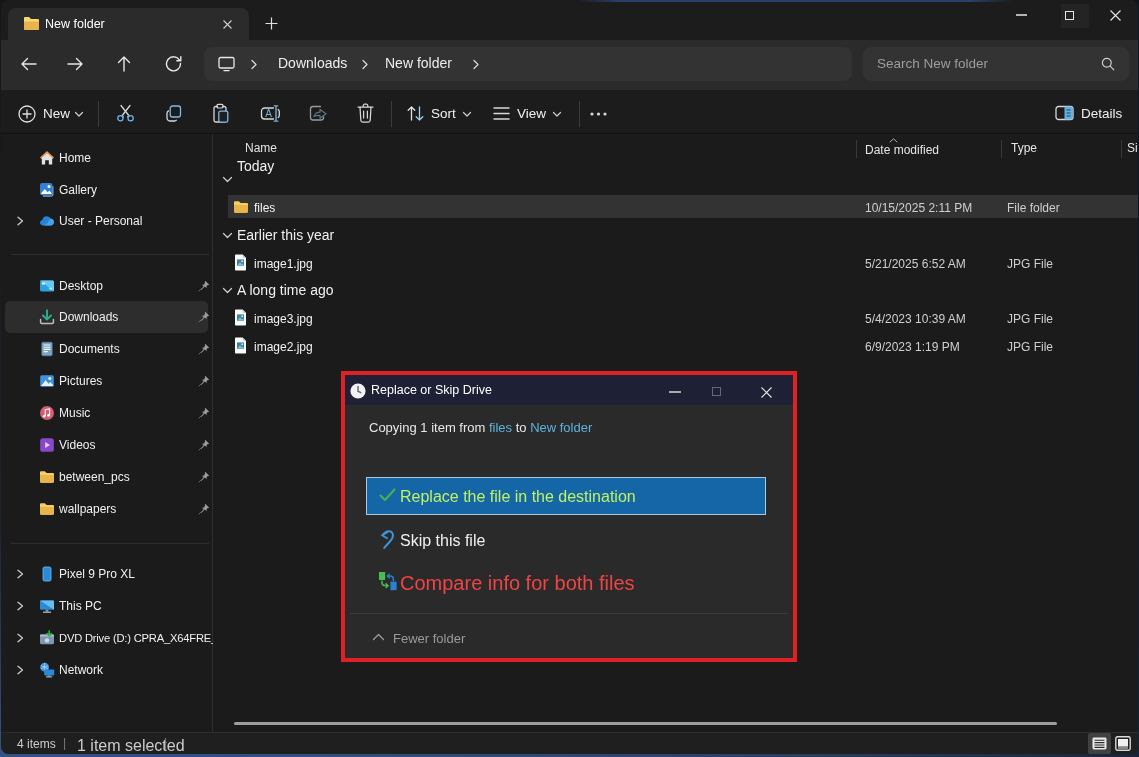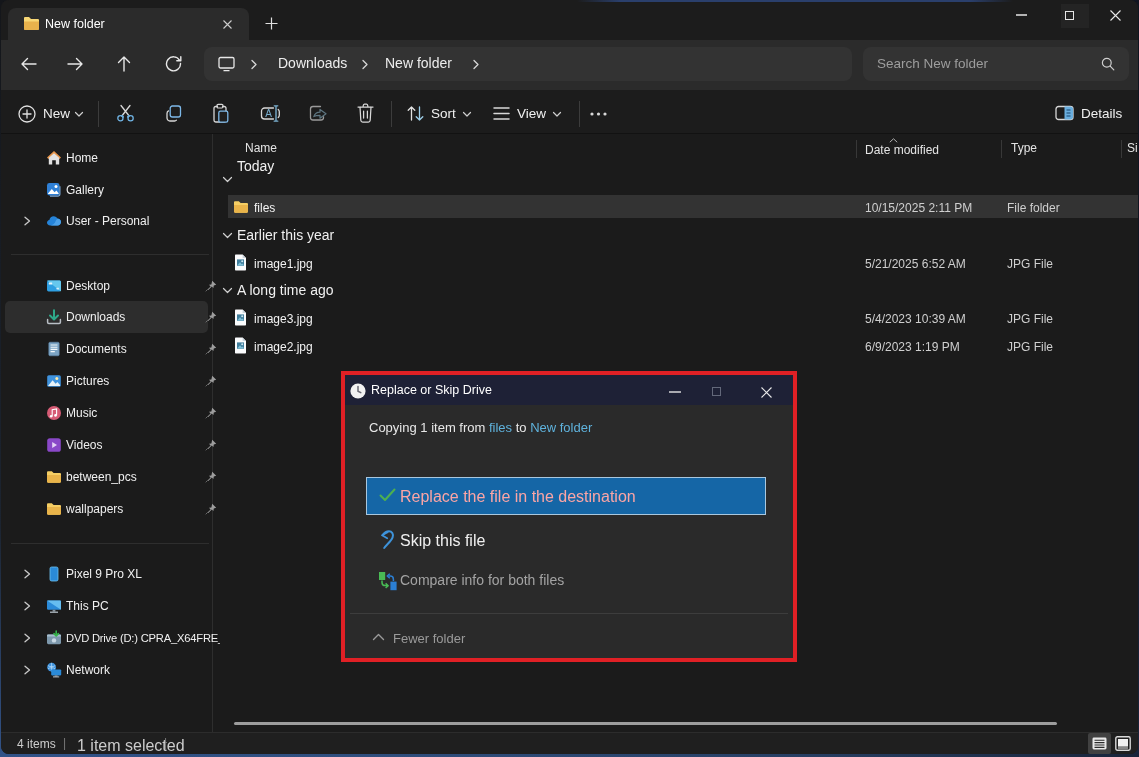--- a/index.html
+++ b/index.html
@@ -17,21 +17,21 @@
 #navrow { position:absolute; left:0; top:40px; width:100%; height:50px; background:#2b2b2b; }
 #toolbar { position:absolute; left:0; top:90px; width:100%; height:44px; background:#1c1c1c; border-bottom:1px solid #121212; }
 #sidebar { position:absolute; left:0; top:134px; width:211px; height:598px; background:#1b1b1b; }
 #sidediv { position:absolute; left:211px; top:134px; width:1px; height:598px; background:#2e2e2e; }
 #filearea { position:absolute; left:212px; top:134px; width:924px; height:598px; background:#1b1b1b; }
 #statusbar { position:absolute; left:0; top:732px; width:100%; height:22px; background:#1f1f1f; border-top:1px solid #2c2c2c; }
 .pill { position:absolute; top:47px; height:34px; background:#333333; border-radius:8px; }
 .crumb { color:#ededed; font-size:14px; }
 .sep-v { position:absolute; width:1px; background:#3c3c3c; }
 
-.sitem { position:absolute; left:8px; width:211px; height:32px; overflow:hidden;text-decoration:underline; }
+.sitem { position:absolute; left:1px; width:211px; height:32px; overflow:hidden;text-decoration:underline; }
 .sitem .lbl { position:absolute; left:57px; top:50%; transform:translateY(-50%); font-size:12px; color:#f0f0f0; white-space:nowrap; }
 .sitem .ic { position:absolute; left:37px; top:50%; transform:translateY(-50%); width:16px; height:16px; }
 .sitem .chev { position:absolute; left:13px; top:50%; transform:translateY(-50%); width:10px; height:10px; }
 .sitem .pin { position:absolute; left:196px; top:50%; transform:translateY(-50%); width:12px; height:12px; }
 
 .grp { position:absolute; font-size:14px; color:#f0f0f0; }
 .fname { position:absolute; font-size:12px; color:#f2f2f2; }
 .fmeta { position:absolute; font-size:12px; color:#cfcfcf; }
 
 #redframe { position:absolute; left:340px; top:371px; width:456px; height:291px; border:4px solid #e02025; background:#2a2a2a; }
@@ -466,34 +466,34 @@
       </svg>
     <div class="abs" style="left:367px;top:12px;width:9px;height:9px;border:1.2px solid #63687a"></div>
     <svg class="abs" style="left:416px;top:12px" width="11" height="11" viewBox="0 0 11 11">
         <path d="M0.5 0.5 L10.5 10.5 M10.5 0.5 L0.5 10.5" stroke="#e8e8e8" stroke-width="1.1"></path>
       </svg>
     <div class="txt" style="left:24px;top:45px;font-size:13px;color:#e8e8e8">Copying 1 item from <span style="color:#5fb2dc">files</span> to <span style="color:#5fb2dc">New folder</span></div>
     <div class="abs" style="left:21px;top:102px;width:400px;height:38px;background:#1566a6;border:1px solid #a9c7de"></div>
     <svg class="abs" style="left:34px;top:113px" width="17" height="14" viewBox="0 0 17 14">
         <path d="M1.5 7.5 L6 12 L15.5 1.5" stroke="#4db050" stroke-width="2" fill="none" stroke-linecap="round" stroke-linejoin="round"></path>
       </svg>
-    <div class="txt" style="left:55px;top:113px;font-size:16px;color:#fca5a5">Replace the file in the destination</div>
+    <div class="txt" style="left:55px;top:113px;font-size:16px;color:#bef264">Replace the file in the destination</div>
     <svg class="abs" style="left:32px;top:153px" width="19" height="22" viewBox="0 0 19 22">
         <path d="M7.2 20 C9.8 16.4 14.2 13.2 15.6 9.4 C16.8 6.1 14.9 3.2 11.9 3.2 C9.6 3.2 7.2 4.8 6 6.6" stroke="#3e93da" stroke-width="2" fill="none" stroke-linecap="round"></path>
         <path d="M10.6 4.2 L5 7.2 L10.2 10.2" stroke="#3e93da" stroke-width="1.8" fill="none" stroke-linecap="round" stroke-linejoin="round"></path>
       </svg>
     <div class="txt" style="left:55px;top:157px;font-size:16px;color:#f0f0f0">Skip this file</div>
     <svg class="abs" style="left:32px;top:196px" width="20" height="20" viewBox="0 0 20 20">
         <rect x="2" y="1" width="6.2" height="8" fill="#49bb55"></rect>
         <path d="M5 9.6 L5 11.4 C5 13.3 6.3 14.6 8.2 14.6 L10 14.6" stroke="#49bb55" stroke-width="1.5" fill="none"></path>
         <path d="M8.6 12.4 L11.2 14.7 L8.6 16.8" stroke="#49bb55" stroke-width="1.5" fill="none" stroke-linejoin="round"></path>
         <rect x="13.4" y="10.6" width="6.2" height="8.6" fill="#2b7fd4"></rect>
         <path d="M16.4 10 L16.4 8.2 C16.4 6.3 15.1 5 13.2 5 L11.4 5" stroke="#2b7fd4" stroke-width="1.5" fill="none"></path>
         <path d="M12.8 2.8 L10.2 5 L12.8 7.2" stroke="#2b7fd4" stroke-width="1.5" fill="none" stroke-linejoin="round"></path>
       </svg>
-    <div class="txt" style="left:55px;top:197px;font-size:14px;color:#a3a3a3">Compare info for both files</div>
+    <div class="txt" style="left:55px;top:197px;font-size:20px;color:#ef4444">Compare info for both files</div>
     <div class="abs" style="left:5px;top:238px;width:438px;height:1px;background:#3d3d3d"></div>
     <svg class="abs" style="left:27px;top:258px" width="13" height="8" viewBox="0 0 13 8">
         <path d="M1.5 6.5 L6.5 1.5 L11.5 6.5" stroke="#9a9a9a" stroke-width="1.4" fill="none" stroke-linecap="round" stroke-linejoin="round"></path>
       </svg>
     <div class="txt" style="left:48px;top:256px;font-size:13px;color:#9a9a9a">Fewer folder</div>
   </div>
 </div>
 
 </body></html>

